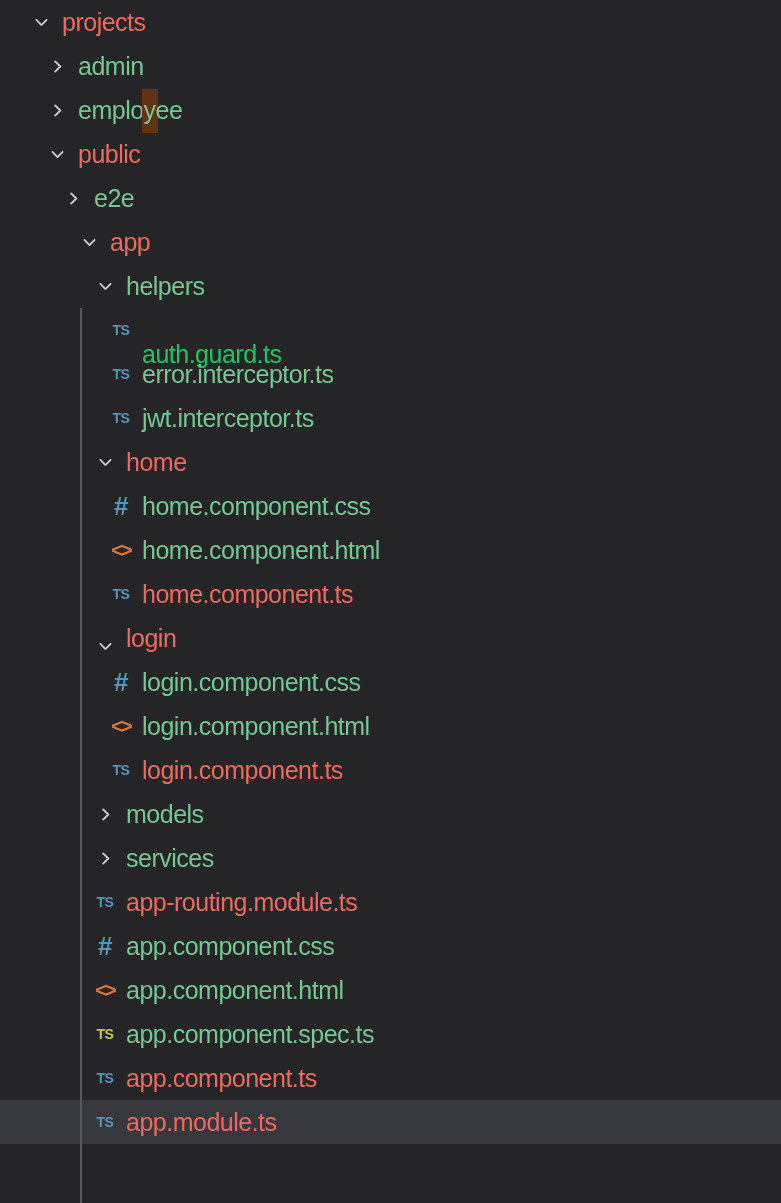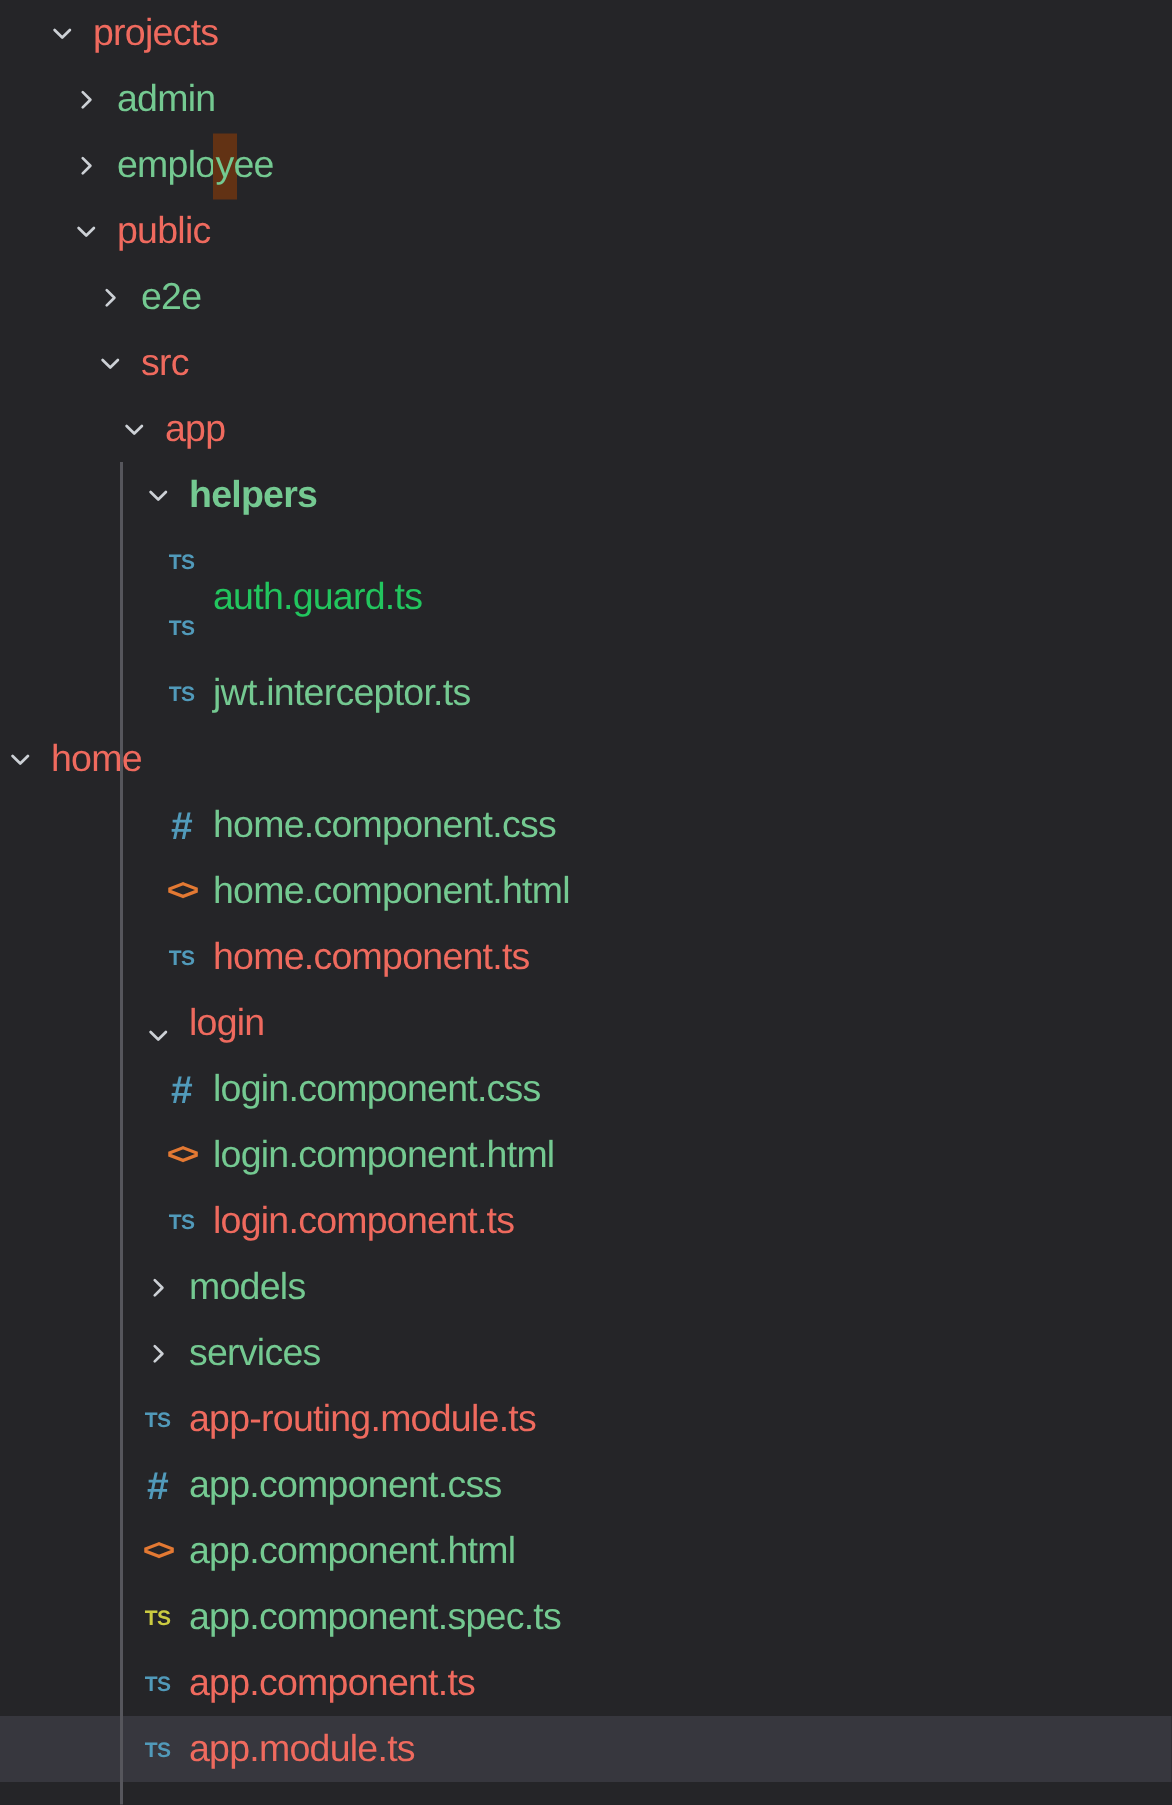--- a/index.html
+++ b/index.html
@@ -78,33 +78,30 @@
           </svg></span><span class="label" style="color: rgb(116, 201, 145);">admin</span></div>
       <div class="row" style="padding-left: 44px;"><span class="iconbox twisty"><svg width="17" height="17" viewBox="0 0 16 16">
             <path d="M5.8 3.2 L10.6 8 L5.8 12.8" fill="none" stroke="#ccd0d5" stroke-width="1.7" stroke-linecap="round" stroke-linejoin="round"></path>
           </svg></span><span class="label" style="color: rgb(116, 201, 145);"><span>emplo</span><span class="filter-hl">y</span><span>ee</span></span></div>
       <div class="row" style="padding-left: 44px;"><span class="iconbox twisty"><svg width="17" height="17" viewBox="0 0 16 16">
             <path d="M3.2 5.6 L8 10.4 L12.8 5.6" fill="none" stroke="#ccd0d5" stroke-width="1.7" stroke-linecap="round" stroke-linejoin="round"></path>
           </svg></span><span class="label" style="color: rgb(239, 106, 94); text-align: right;">public</span></div>
       <div class="row" style="padding-left: 60px;"><span class="iconbox twisty"><svg width="17" height="17" viewBox="0 0 16 16">
             <path d="M5.8 3.2 L10.6 8 L5.8 12.8" fill="none" stroke="#ccd0d5" stroke-width="1.7" stroke-linecap="round" stroke-linejoin="round"></path>
           </svg></span><span class="label" style="color: rgb(116, 201, 145);">e2e</span></div>
-      <div class="row" style="padding-left: 60px;"><span class="iconbox twisty"><svg width="17" height="17" viewBox="0 0 16 16">
-            <path d="M3.2 5.6 L8 10.4 L12.8 5.6" fill="none" stroke="#ccd0d5" stroke-width="1.7" stroke-linecap="round" stroke-linejoin="round"></path>
-          </svg></span><span class="label" style="color: rgb(239, 106, 94);">src</span></div>
       <div class="row" style="padding-left: 76px;"><span class="iconbox twisty"><svg width="17" height="17" viewBox="0 0 16 16">
             <path d="M3.2 5.6 L8 10.4 L12.8 5.6" fill="none" stroke="#ccd0d5" stroke-width="1.7" stroke-linecap="round" stroke-linejoin="round"></path>
           </svg></span><span class="label" style="color: rgb(239, 106, 94);">app</span></div>
-      <div class="row" style="padding-left: 92px; font-weight: bold;"><span class="iconbox twisty"><svg width="17" height="17" viewBox="0 0 16 16">
+      <div class="row" style="padding-left: 92px;"><span class="iconbox twisty"><svg width="17" height="17" viewBox="0 0 16 16">
             <path d="M3.2 5.6 L8 10.4 L12.8 5.6" fill="none" stroke="#ccd0d5" stroke-width="1.7" stroke-linecap="round" stroke-linejoin="round"></path>
           </svg></span><span class="label" style="color: rgb(116, 201, 145);">helpers</span></div>
       <div class="row" style="padding-left: 108px;"><span class="iconbox ficon glyph-ts" style="color: rgb(81, 154, 186);">TS</span><span class="label" style="color: #22c55e; margin-top: 48px;">auth.guard.ts</span></div>
-      <div class="row" style="padding-left: 108px;"><span class="iconbox ficon glyph-ts" style="color: rgb(81, 154, 186);">TS</span></div>
+      <div class="row" style="padding-left: 108px;"><span class="iconbox ficon glyph-ts" style="color: rgb(81, 154, 186);">TS</span><span class="label" style="color: rgb(116, 201, 145);">error.interceptor.ts</span></div>
       <div class="row" style="padding-left: 108px;"><span class="iconbox ficon glyph-ts" style="color: rgb(81, 154, 186);">TS</span><span class="label" style="color: rgb(116, 201, 145);">jwt.interceptor.ts</span></div>
-      <div class="row" style=""><span class="iconbox twisty"><svg width="17" height="17" viewBox="0 0 16 16">
+      <div class="row" style="padding-left: 92px;"><span class="iconbox twisty"><svg width="17" height="17" viewBox="0 0 16 16">
             <path d="M3.2 5.6 L8 10.4 L12.8 5.6" fill="none" stroke="#ccd0d5" stroke-width="1.7" stroke-linecap="round" stroke-linejoin="round"></path>
           </svg></span><span class="label" style="color: rgb(239, 106, 94);">home</span></div>
       <div class="row" style="padding-left: 108px;"><span class="iconbox ficon glyph-css" style="color: rgb(81, 154, 186);">#</span><span class="label" style="color: rgb(116, 201, 145);">home.component.css</span></div>
       <div class="row" style="padding-left: 108px;"><span class="iconbox ficon glyph-html" style="color: rgb(227, 121, 51);">&lt;&gt;</span><span class="label" style="color: rgb(116, 201, 145);">home.component.html</span></div>
       <div class="row" style="padding-left: 108px;"><span class="iconbox ficon glyph-ts" style="color: rgb(81, 154, 186);">TS</span><span class="label" style="color: rgb(239, 106, 94);">home.component.ts</span></div>
       <div class="row" style="padding-left: 92px; align-items: flex-end;"><span class="iconbox twisty"><svg width="17" height="17" viewBox="0 0 16 16">
             <path d="M3.2 5.6 L8 10.4 L12.8 5.6" fill="none" stroke="#ccd0d5" stroke-width="1.7" stroke-linecap="round" stroke-linejoin="round"></path>
           </svg></span><span class="label" style="color: rgb(239, 106, 94);">login</span></div>
       <div class="row" style="padding-left: 108px;"><span class="iconbox ficon glyph-css" style="color: rgb(81, 154, 186);">#</span><span class="label" style="color: rgb(116, 201, 145);">login.component.css</span></div>
       <div class="row" style="padding-left: 108px;"><span class="iconbox ficon glyph-html" style="color: rgb(227, 121, 51);">&lt;&gt;</span><span class="label" style="color: rgb(116, 201, 145);">login.component.html</span></div>

